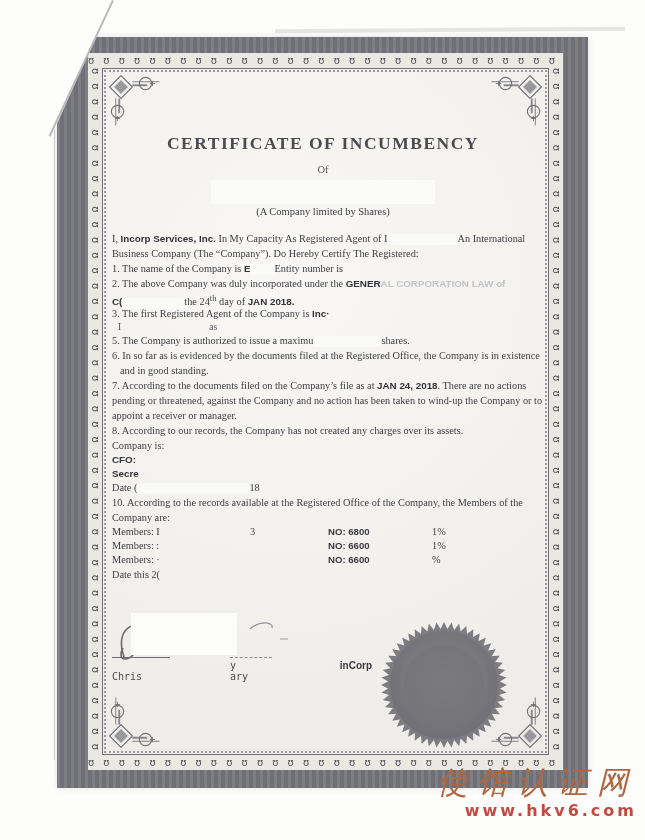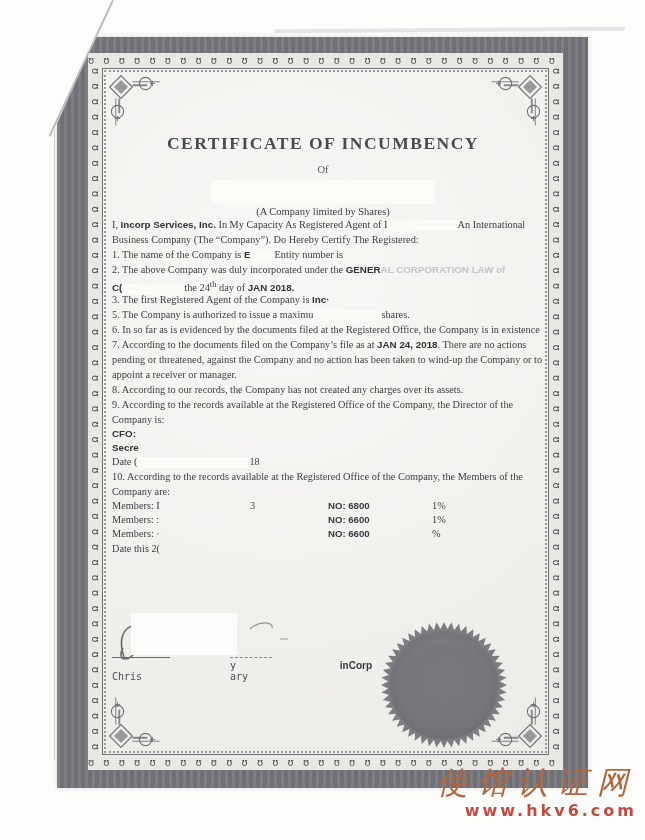--- a/index.html
+++ b/index.html
@@ -34,21 +34,21 @@
   .corn.br { bottom:4px; right:4px; transform:scale(-1,-1); }
 
   
   .content { position:absolute; inset:0; padding:64px 14px 0 9px; color:#3e3d42;
              font-size:10.3px; overflow:hidden; }
   .title { text-align:center; font-weight:bold; font-size:17.5px; letter-spacing:1.5px; color:#4a4a4f; }
   .sub   { text-align:center; font-size:10.5px; margin-top:10px; color:#57565c; }
   .ctype { text-align:center; font-size:10.5px; margin-top:2px; }
 
   .line { white-space:nowrap; line-height:15px; height:15px; }
-  .para { }
+  .para { margin-top:14px; }
   .frag { height:12px; line-height:12px; font-size:9.5px; color:#55545a; }
   .off  { line-height:14px; height:14px; font-weight:bold; font-family:"Liberation Sans", sans-serif; font-size:9.8px; color:#333238; }
   .mrow { display:flex; line-height:14px; height:14px; }
   .mrow .ml { width:138px; }
   .mrow .mx { width:78px; }
   .mrow .mn { width:104px; font-family:"Liberation Sans", sans-serif; font-weight:bold; font-size:9.6px; color:#3a393f; }
   .mrow .mp { width:40px; }
 
   .bs  { font-family:"Liberation Sans", sans-serif; font-weight:bold; font-size:9.8px; color:#333238; }
   .erased { color:#c3c3c9; font-family:"Liberation Sans", sans-serif; font-weight:bold; font-size:9.8px; }
@@ -149,31 +149,34 @@
           </div>
           <div class="line">
             <span>2. The above Company was duly incorporated under the </span><span class="bs">GENER</span><span class="erased">AL CORPORATION LAW of</span>
           </div>
           <div class="line">
             <span class="bs">C(</span><span class="gap" style="width:62px"></span><span>the 24</span><sup>th</sup><span> day of </span><span class="bs">JAN 2018.</span>
           </div>
           <div class="line">
             <span>3. The first Registered Agent of the Company is </span><span class="bs">Inc·</span>
           </div>
+          <div class="frag">
+            <span class="sp" style="width:6px"></span><span>I</span><span class="sp" style="width:88px"></span><span>as</span>
+          </div>
           <div class="line">
             <span>5. The Company is authorized to issue a maximu</span><span class="gap" style="width:68px"></span><span>shares.</span>
           </div>
           <div class="line">6. In so far as is evidenced by the documents filed at the Registered Office, the Company is in existence</div>
+          <div class="line" style="padding-left:8px">and in good standing.</div>
           <div class="line">
             <span>7. According to the documents filed on the Company’s file as at </span><span class="bs">JAN 24, 2018</span><span>. There are no actions</span>
           </div>
           <div class="line">pending or threatened, against the Company and no action has been taken to wind-up the Company or to</div>
           <div class="line">appoint a receiver or manager.</div>
           <div class="line">8. According to our records, the Company has not created any charges over its assets.</div>
-          <div class="line">9. According to the records available at the Registered Office of the Company, the Director of the</div>
           <div class="line">Company is:</div>
 
           <div class="off">CFO:</div>
           <div class="off">Secre</div>
           <div class="off" style="font-family:'Liberation Serif',serif;font-weight:normal;font-size:10.3px;color:#3e3d42">
             <span>Date (</span><span class="gap" style="width:112px"></span><span>18</span>
           </div>
 
           <div class="line">10. According to the records available at the Registered Office of the Company, the Members of the</div>
           <div class="line">Company are:</div>

